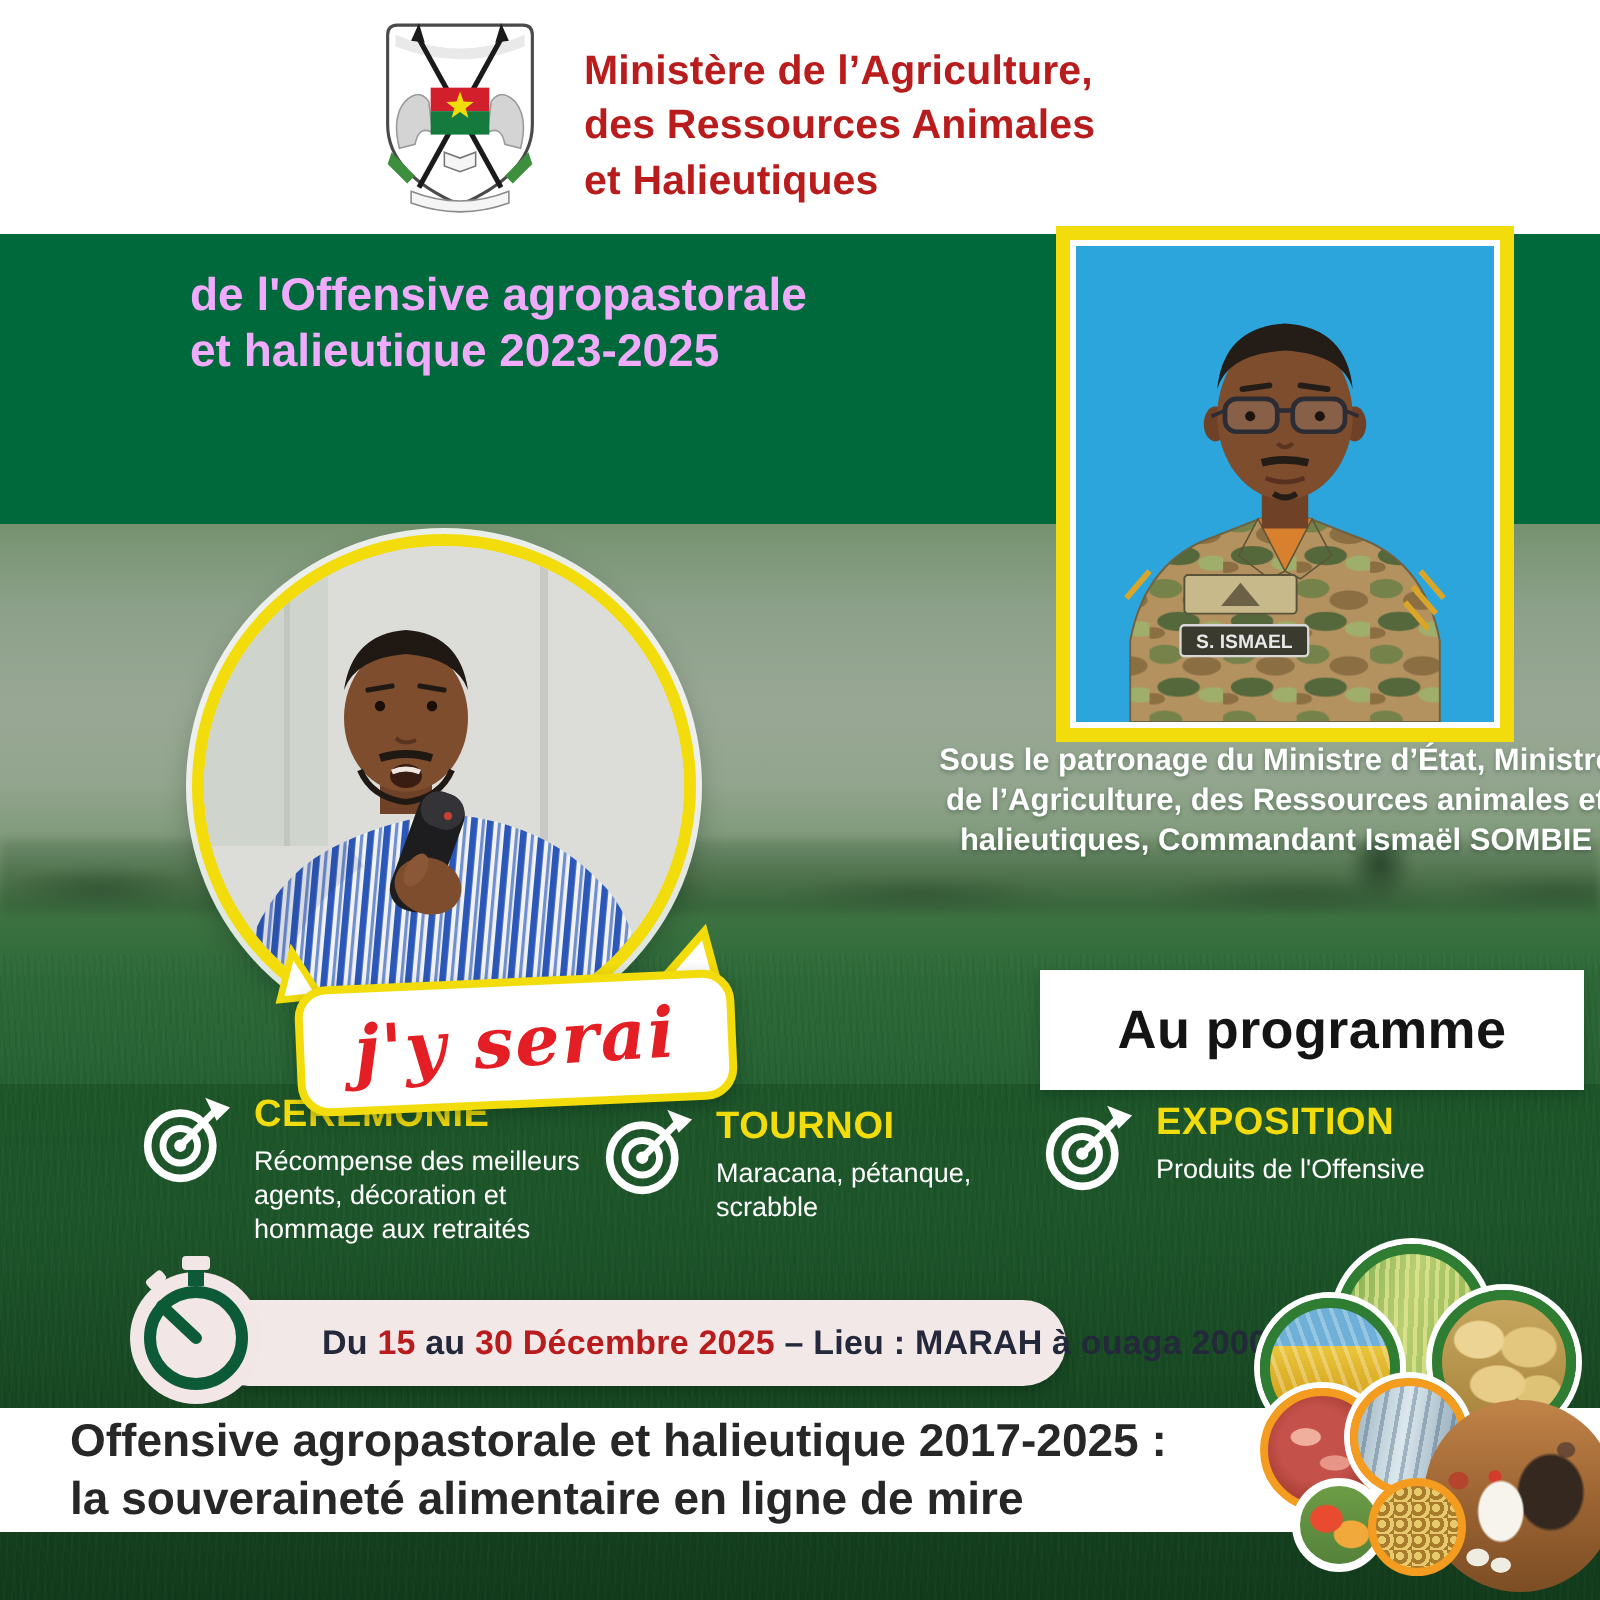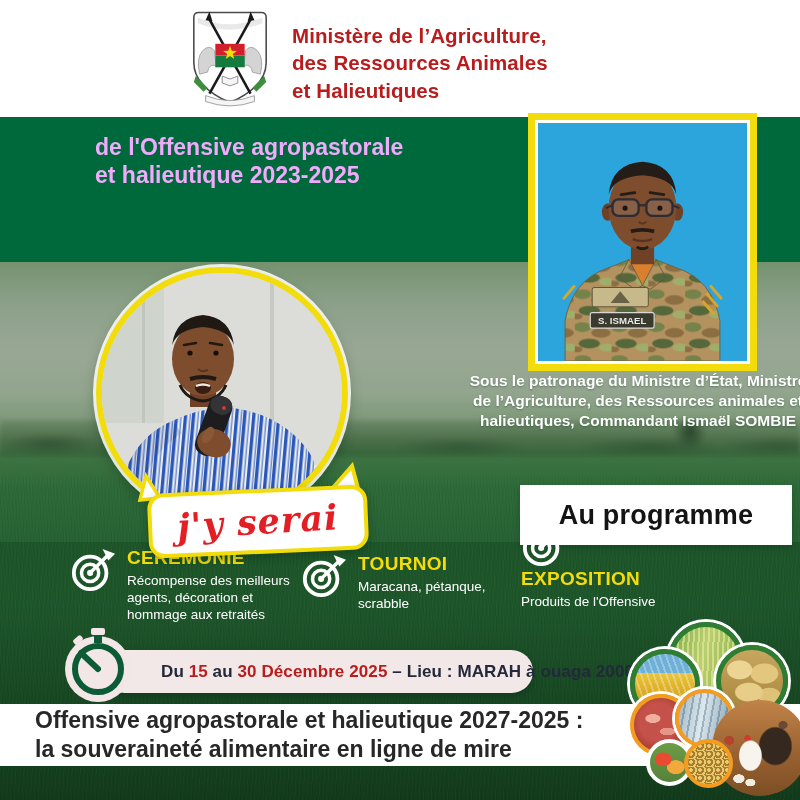--- a/index.html
+++ b/index.html
@@ -92,21 +92,21 @@
     box-shadow:0 3px 6px rgba(0,30,15,.25);
   }
   .au-programme span{font-size:27px;font-weight:800;color:#141414;letter-spacing:.2px;}
   
   .prog{position:absolute;display:flex;z-index:4;align-items:flex-start;}
   .prog .ticon{flex:0 0 auto;width:46px;height:46px;margin-right:11px;}
   .prog-title{margin:0;font-size:19px;font-weight:700;color:#f3dc0b;letter-spacing:.3px;}
   .prog-desc{margin:3px 0 0 0;font-size:13.5px;font-weight:500;color:#ffffff;line-height:1.26;white-space:pre-line;}
   .prog1{left:70px;top:547px;width:235px;}
   .prog2{left:301px;top:553px;width:225px;}
-  .prog3{left:521px;top:522px;width:265px;flex-direction:column;}
+  .prog3{left:521px;top:551px;width:265px;}
   
   .pill{
     position:absolute;left:103px;top:650px;width:430px;height:43px;z-index:4;
     background:#f3e8e8;border-radius:22px;
     display:flex;align-items:center;box-shadow:0 3px 7px rgba(0,25,12,.3);
   }
   .pill-text{padding-left:58px;font-size:17px;font-weight:800;color:#23283a;white-space:pre;letter-spacing:.1px;}
   .pill-text .red{color:#b91c1c;}
   .stopwatch{position:absolute;left:60px;top:627px;width:76px;height:76px;z-index:5;}
   
@@ -363,21 +363,21 @@
   <svg class="stopwatch" viewBox="0 0 76 76">
     <rect x="31" y="1" width="14" height="7" rx="2" fill="#f2e6e6"></rect>
     <rect x="13" y="10" width="10" height="6" rx="2" transform="rotate(-40 18 13)" fill="#f2e6e6"></rect>
     <circle cx="38" cy="42" r="33" fill="#f2e6e6"></circle>
     <circle cx="38" cy="42" r="23" fill="none" stroke="#0d5b36" stroke-width="6"></circle>
     <line x1="38" y1="42" x2="21" y2="26" stroke="#0d5b36" stroke-width="6" stroke-linecap="round"></line>
     <rect x="34" y="8" width="8" height="8" fill="#0d5b36"></rect>
   </svg>
 
   <div class="footer">
-    <div class="footer-text">Offensive agropastorale et halieutique 2027-2025 :
+    <div class="footer-text">Offensive agropastorale et halieutique 2017-2025 :
 la souveraineté alimentaire en ligne de mire</div>
   </div>
 
   <div class="collage">
     <div class="cg cg-rice"></div>
     <div class="cg cg-corn"></div>
     <div class="cg cg-potato"></div>
     <div class="cg cg-meat"></div>
     <div class="cg cg-fish"></div>
     <div class="cg cg-poultry"></div>

